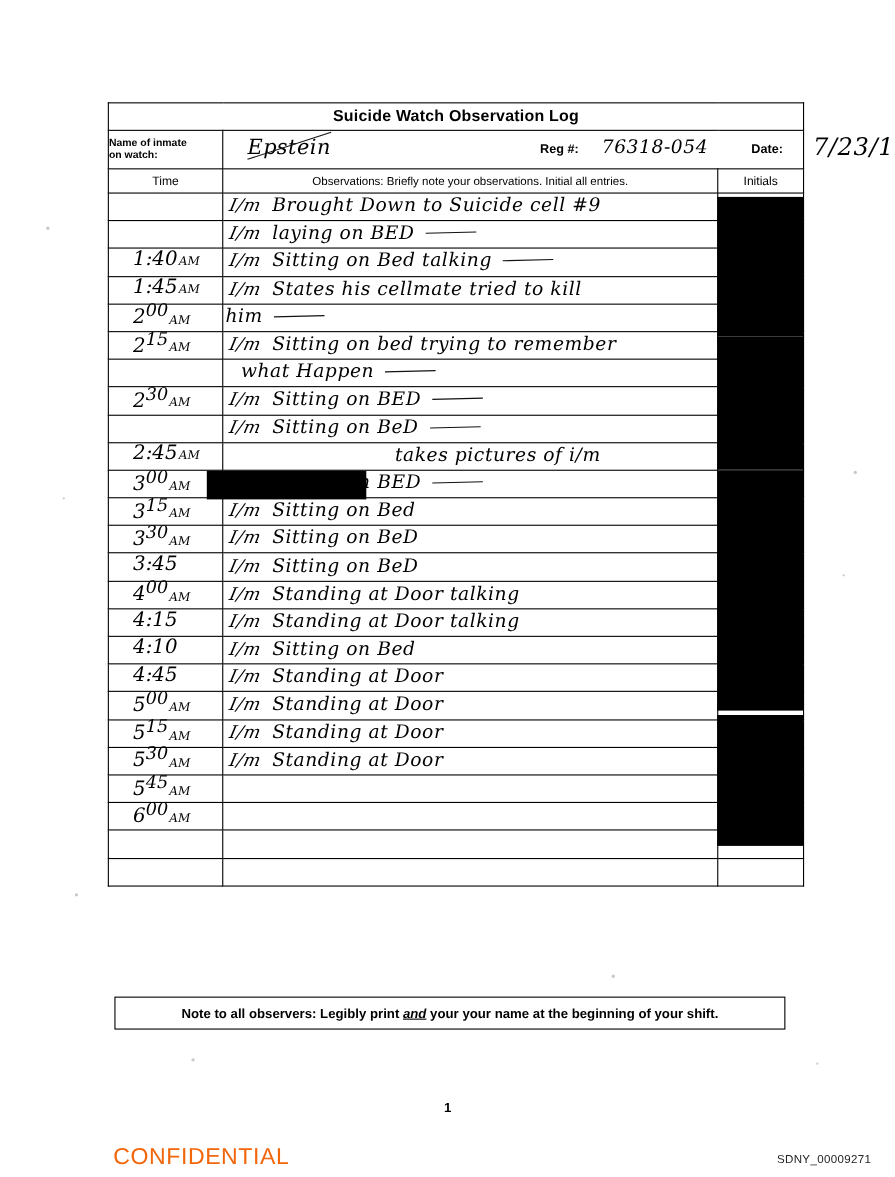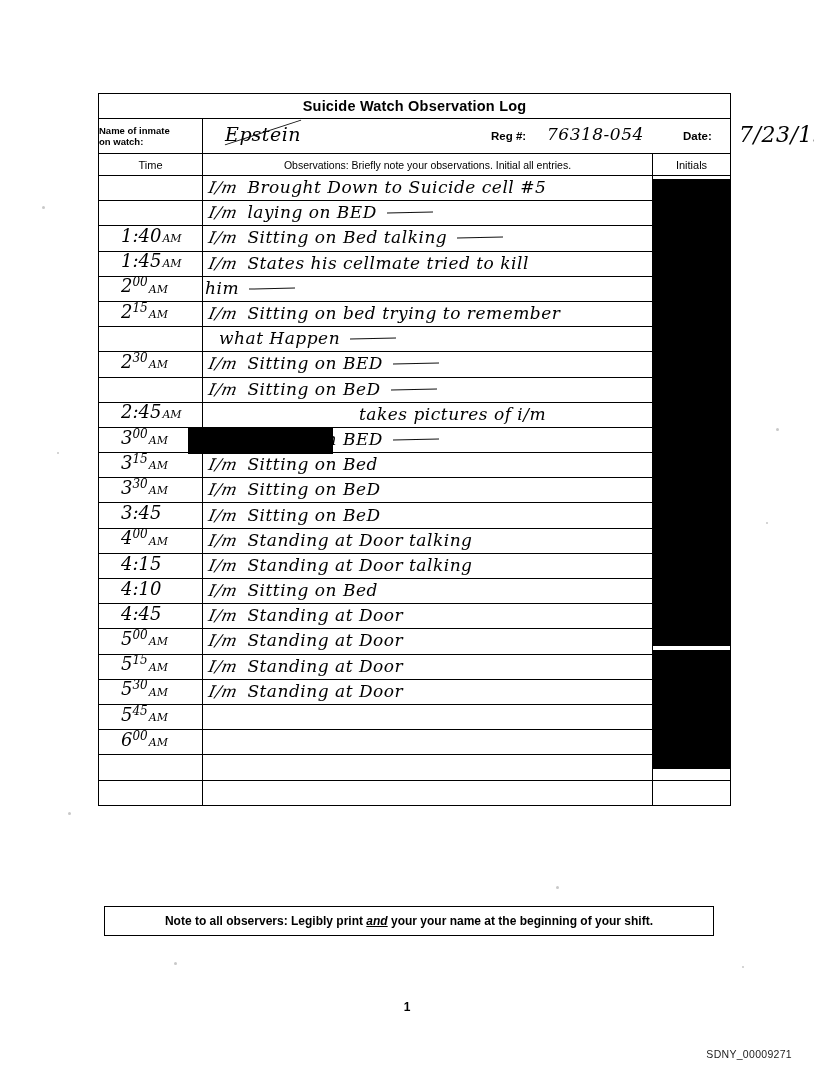--- a/index.html
+++ b/index.html
@@ -91,21 +91,21 @@
     margin-top: 48px;
   }
   .time-main {
     font-family: "DejaVu Serif", serif;
     font-style: italic;
     font-size: 18px;
   }
   .time-sup {
     font-family: "DejaVu Serif", serif;
     font-style: italic;
-    font-size: 12px;
+    font-size: 16px;
     vertical-align: super;
   }
   .time-ampm {
     font-family: "DejaVu Serif", serif;
     font-style: italic;
     font-size: 11px;
     margin-left: 1px;
   }
 
   .obs-cell { position: relative; width: 448px; }
@@ -251,21 +251,21 @@
         <td class="obs-hdr">Observations:  Briefly note your observations.  Initial all entries.</td>
         <td>Initials</td>
       </tr>
     </tbody>
     <tbody id="rows-body">
         <tr class="row">
           <td class="time-cell">
             <span class="time-wrap"><span class="time-main">1:40</span><span class="time-ampm">AM</span></span>
           </td>
           <td class="obs-cell">
-            <span class="obs-wrap"><span class="im">I/m</span><span class="obs-text">Brought Down to Suicide cell #5</span></span>
+            <span class="obs-wrap"><span class="im">I/m</span><span class="obs-text">Brought Down to Suicide cell #9</span></span>
           </td>
           <td class="init-cell"></td>
         </tr>
         <tr class="row">
           <td class="time-cell">
             <span class="time-wrap"><span class="time-main">1:45</span><span class="time-ampm">AM</span></span>
           </td>
           <td class="obs-cell">
             <span class="obs-wrap"><span class="im">I/m</span><span class="obs-text">laying  on  BED</span><span class="dash"></span></span>
           </td>
@@ -466,15 +466,16 @@
   <div class="redact" style="left:188px;top:428px;width:145px;height:26px;"></div>
   <div class="redact" style="left:652px;top:428px;width:78px;height:218px;"></div>
   <div class="redact" style="left:652px;top:650px;width:78px;height:119px;"></div>
 
   <div id="note-box">
     <span><span>Note to all observers: Legibly print </span><span class="u">and</span><span> your your name at the beginning of your shift.</span></span>
   </div>
 
   <div id="page-num">1</div>
 
+  <div id="confidential">CONFIDENTIAL</div>
 
   <div id="bates">SDNY_00009271</div>
 </div>
 
 </body></html>

